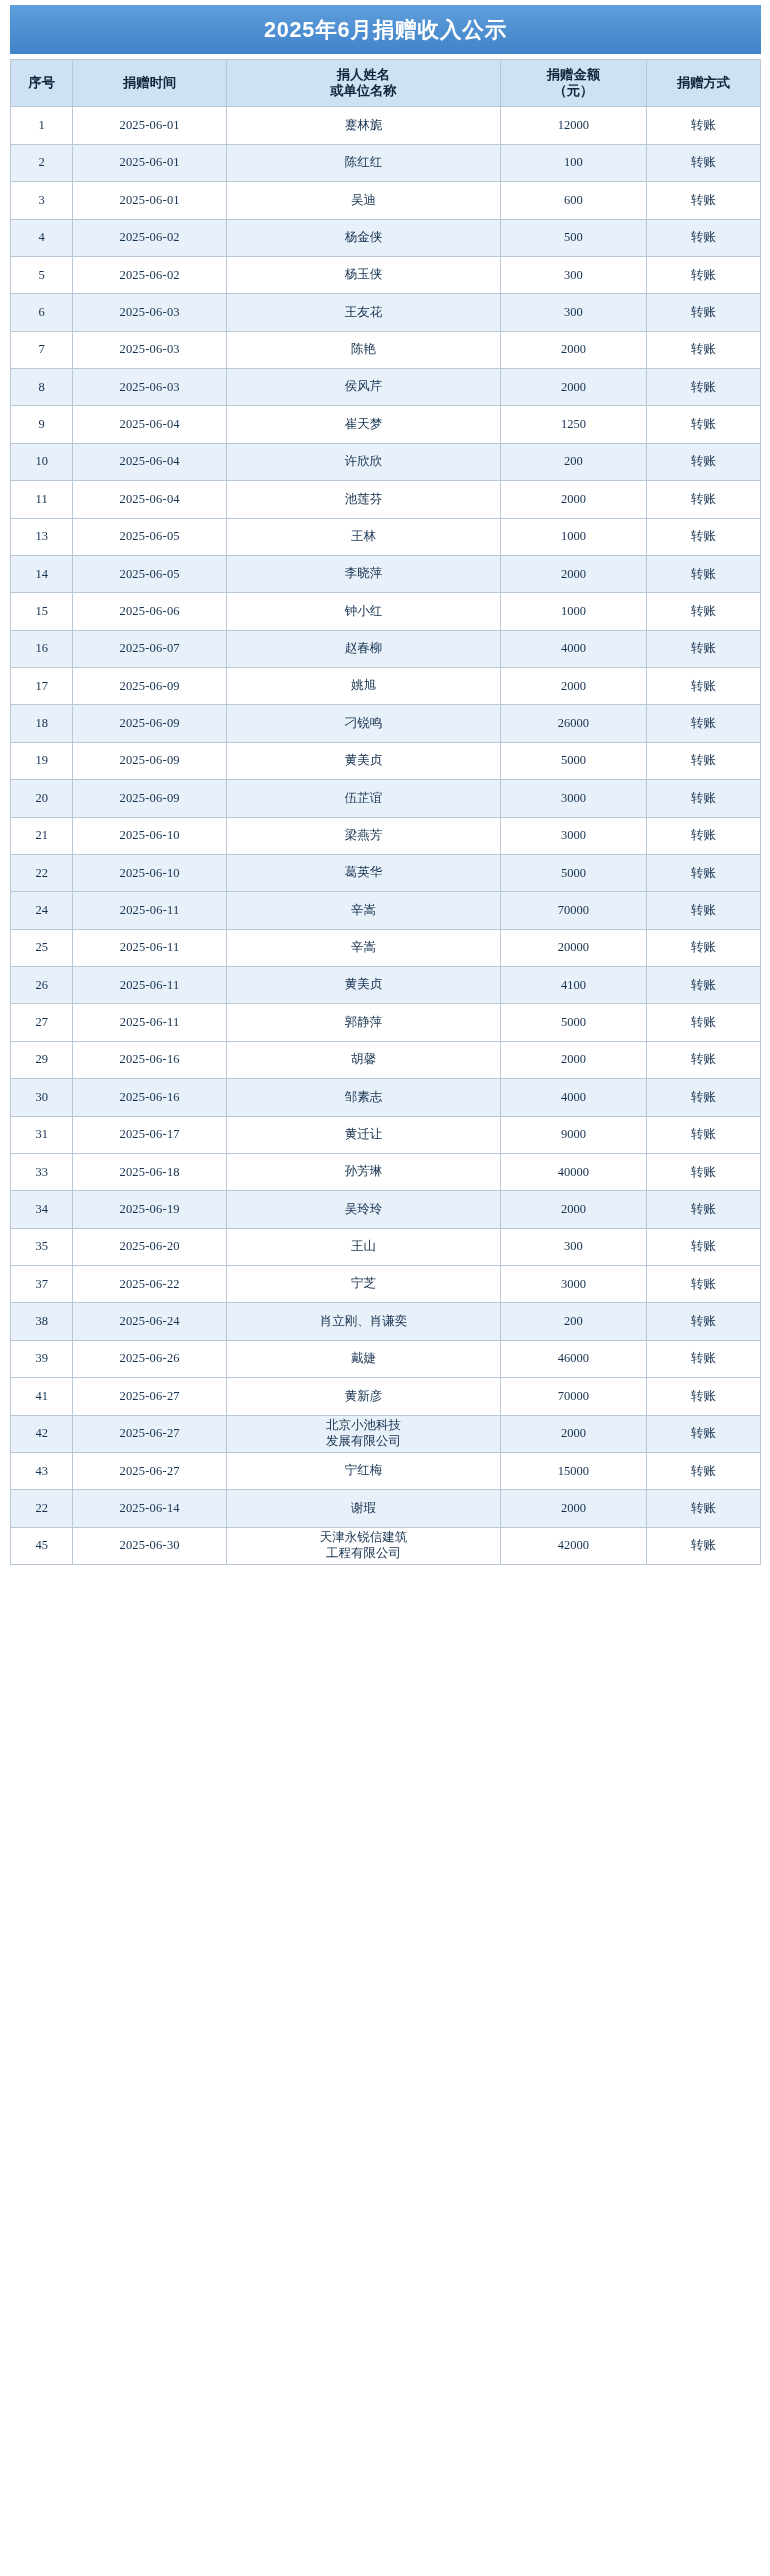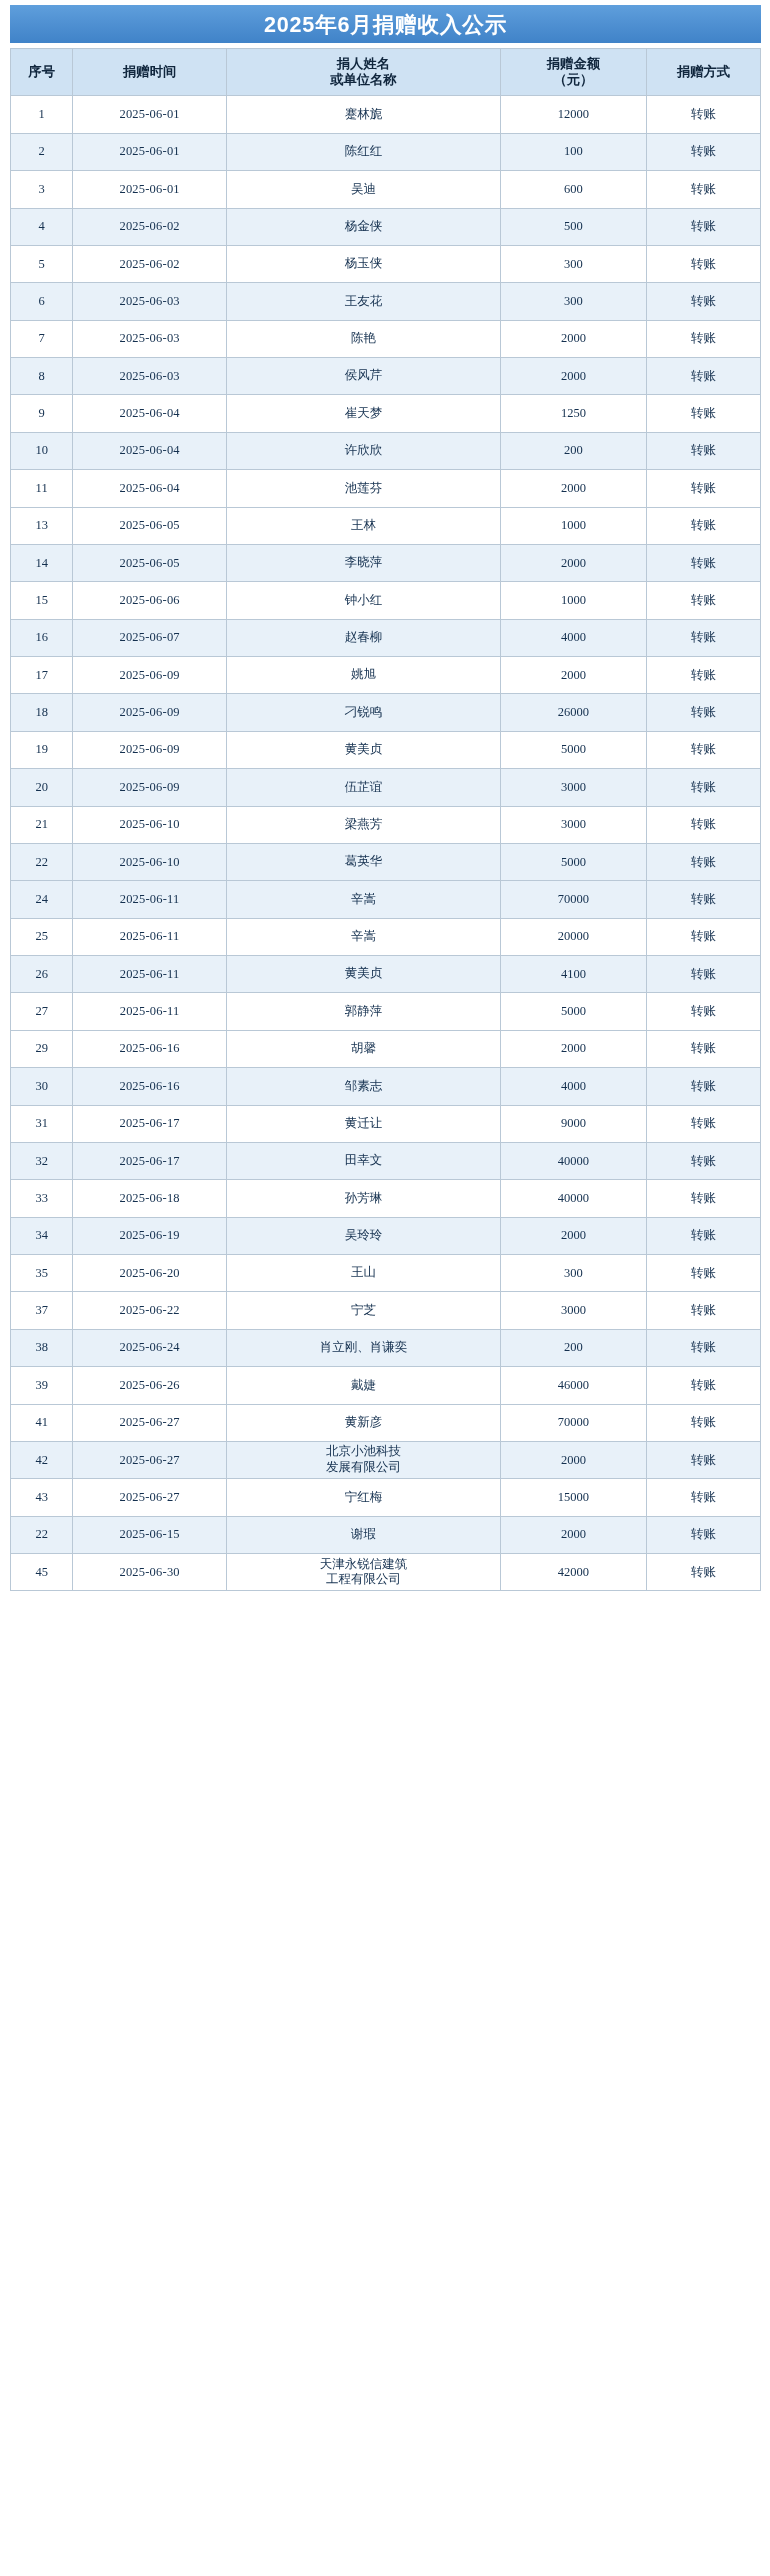--- a/index.html
+++ b/index.html
@@ -11,21 +11,21 @@
     width: 771px;
     font-family: "Liberation Sans", "DejaVu Sans", sans-serif;
   }
   .page {
     width: 771px;
     box-sizing: border-box;
     padding: 0 10px 8.3px 10px;
     background: #ffffff;
   }
   .title-bar {
-    height: 38px;
+    height: 49px;
     display: flex;
     align-items: center;
     justify-content: center;
     background: linear-gradient(180deg, #5f9fdc 0%, #4f90d2 50%, #4083c8 100%);
     color: #ffffff;
     font-size: 21.6px;
     font-weight: bold;
     letter-spacing: 0.8px;
     margin-top: 5px;
   }
@@ -301,27 +301,20 @@
           <td class="c-amt">4000</td>
           <td class="c-mode">转账</td>
         </tr>
         <tr class="odd">
           <td class="c-index">31</td>
           <td class="c-date">2025-06-17</td>
           <td class="c-name">黄迁让</td>
           <td class="c-amt">9000</td>
           <td class="c-mode">转账</td>
         </tr>
-        <tr class="even">
-          <td class="c-index">32</td>
-          <td class="c-date">2025-06-17</td>
-          <td class="c-name">田幸文</td>
-          <td class="c-amt">40000</td>
-          <td class="c-mode">转账</td>
-        </tr>
         <tr class="odd">
           <td class="c-index">33</td>
           <td class="c-date">2025-06-18</td>
           <td class="c-name">孙芳琳</td>
           <td class="c-amt">40000</td>
           <td class="c-mode">转账</td>
         </tr>
         <tr class="even">
           <td class="c-index">34</td>
           <td class="c-date">2025-06-19</td>
@@ -373,21 +366,21 @@
         </tr>
         <tr class="odd">
           <td class="c-index">43</td>
           <td class="c-date">2025-06-27</td>
           <td class="c-name">宁红梅</td>
           <td class="c-amt">15000</td>
           <td class="c-mode">转账</td>
         </tr>
         <tr class="even">
           <td class="c-index">22</td>
-          <td class="c-date">2025-06-15</td>
+          <td class="c-date">2025-06-14</td>
           <td class="c-name">谢瑕</td>
           <td class="c-amt">2000</td>
           <td class="c-mode">转账</td>
         </tr>
         <tr class="odd">
           <td class="c-index">45</td>
           <td class="c-date">2025-06-30</td>
           <td class="c-name">天津永锐信建筑<br>工程有限公司</td>
           <td class="c-amt">42000</td>
           <td class="c-mode">转账</td>

